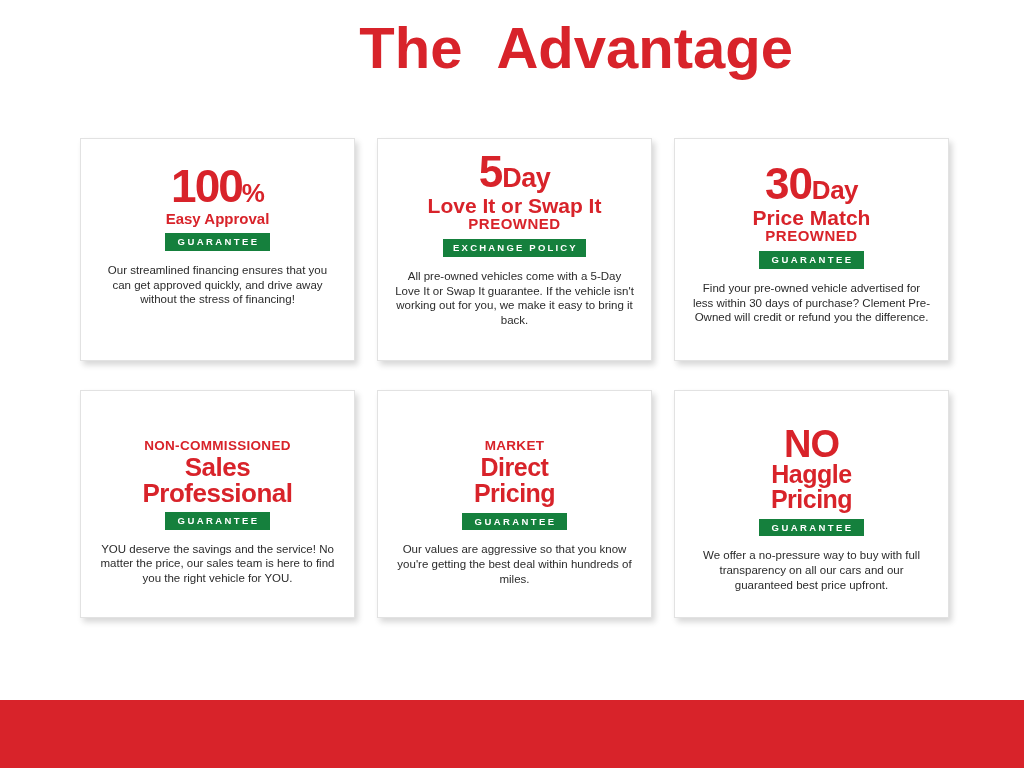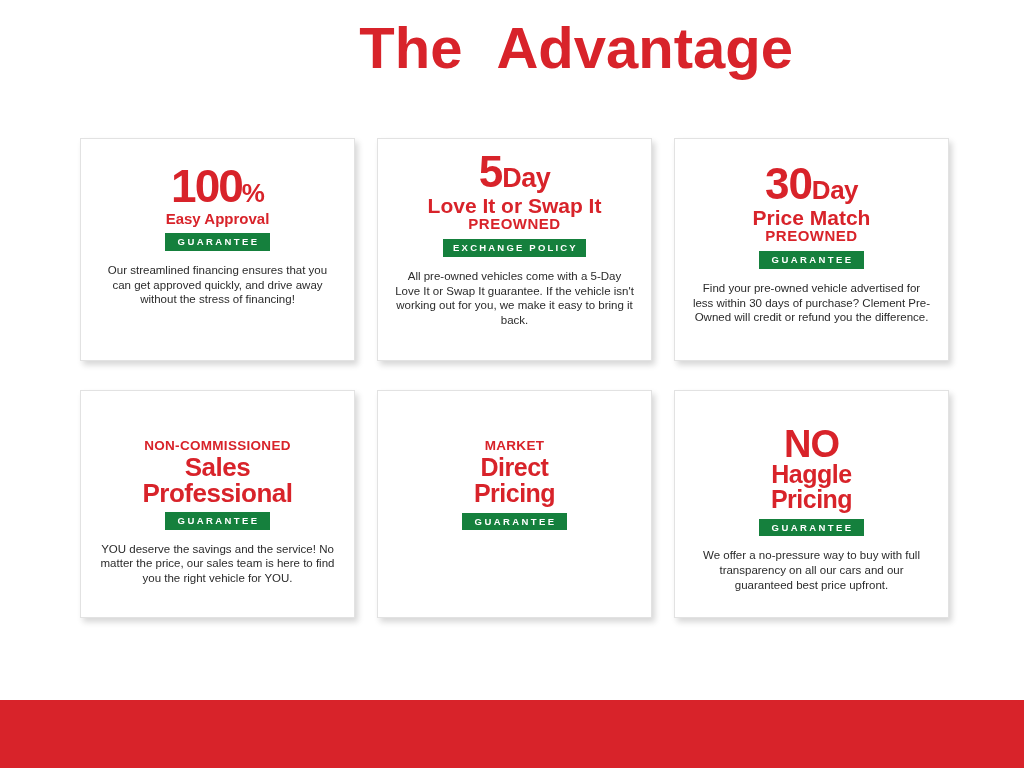--- a/index.html
+++ b/index.html
@@ -275,20 +275,21 @@
     <div class="body-text">YOU deserve the savings and the service! No matter the price, our sales team is here to find you the right vehicle for YOU.</div>
   </div>
 
   <div class="card row2">
     <div class="card-head row2-head">
       <div class="kicker">MARKET</div>
       <div class="hl-direct">Direct</div>
       <div class="hl-direct">Pricing</div>
       <div class="badge">GUARANTEE</div>
     </div>
+    <div class="body-text">Our values are aggressive so that you know you're getting the best deal within hundreds of miles.</div>
   </div>
 
   <div class="card row2">
     <div class="card-head row2-head-no">
       <div class="hl-no">NO</div>
       <div class="hl-haggle">Haggle</div>
       <div class="hl-haggle">Pricing</div>
       <div class="badge">GUARANTEE</div>
     </div>
     <div class="body-text">We offer a no-pressure way to buy with full transparency on all our cars and our guaranteed best price upfront.</div>

